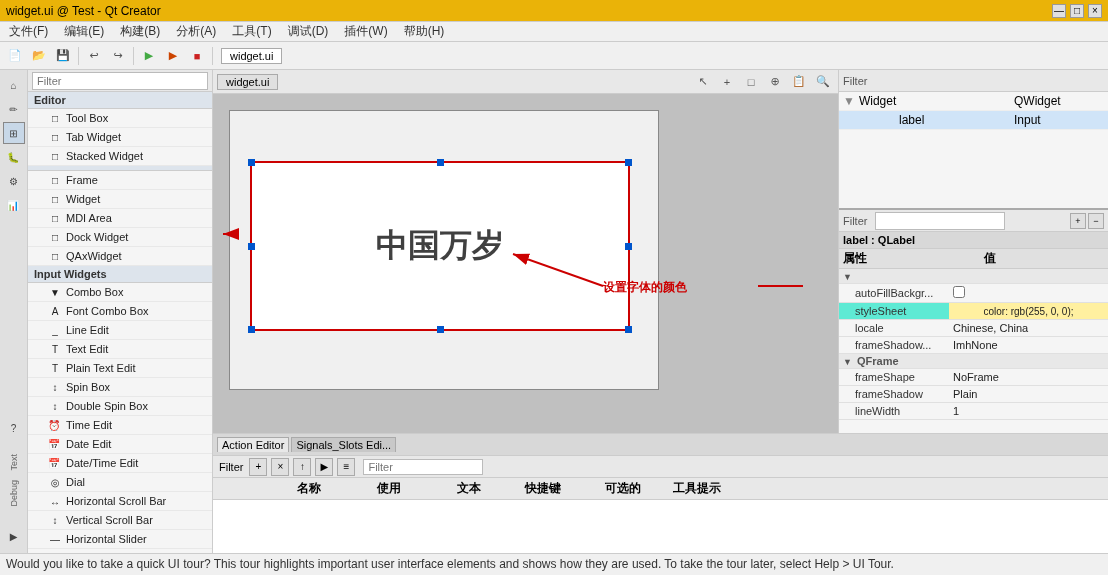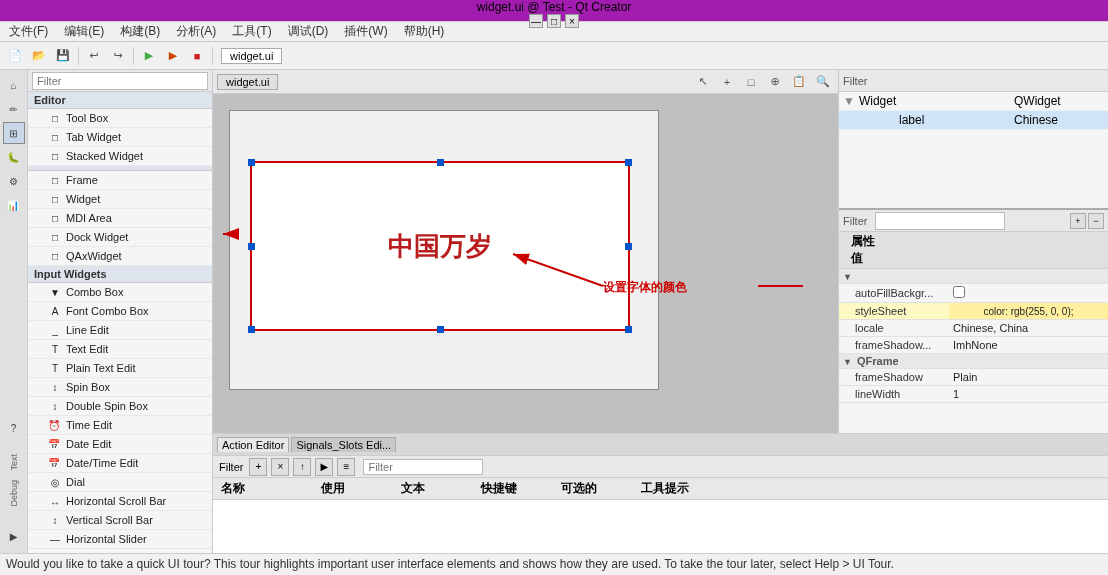--- a/index.html
+++ b/index.html
@@ -1,27 +1,26 @@
 <!DOCTYPE html>
 <html><head>
   <meta charset="utf-8">
   <style>
     * { box-sizing: border-box; margin: 0; padding: 0; font-family: 'Segoe UI', Arial, sans-serif; font-size: 12px; }
     body { width: 1108px; height: 575px; overflow: hidden; background: #f0f0f0; }
 
     
     .titlebar {
-      background: #a21caf;
+      background: #eab308;
       border-bottom: 1px solid #ccc;
       height: 22px;
       display: flex;
       align-items: center;
       padding: 0 6px;
       justify-content: space-between;
-      flex-direction: column;
     }
     .titlebar-controls { display: flex; gap: 4px; }
     .titlebar-btn { width: 14px; height: 14px; border: 1px solid #999; background: #e0e0e0; cursor: pointer; font-size: 10px; display: flex; align-items: center; justify-content: center; }
 
     
     .menubar {
       background: #f0f0f0;
       height: 20px;
       display: flex;
       align-items: center;
@@ -183,21 +182,21 @@
 
     
     .prop-table { width: 100%; border-collapse: collapse; }
     .prop-table td {
       padding: 2px 4px;
       border-bottom: 1px solid #e0e0e0;
       font-size: 11px;
     }
     .prop-table .prop-name { color: #333; width: 110px; }
     .prop-table .prop-value { color: #222; }
-    .prop-highlighted { background: #fef9c3; margin-left: 36px; }
+    .prop-highlighted { background: #5eead4; margin-left: 36px; }
     .prop-section-header td {
       background: #e8e8e8;
       font-weight: bold;
       color: #555;
       padding: 1px 4px;
     }
 
     
     .left-icons {
       width: 28px;
@@ -357,21 +356,21 @@
           <div class="toolbar-btn">⊕</div>
           <div class="toolbar-btn">📋</div>
           <div class="toolbar-btn">🔍</div>
         </div>
 
         <div style="flex:1;background:#c0c0c0;position:relative;overflow:hidden;">
 
           <div style="position:absolute;top:16px;left:16px;width:430px;height:280px;background:#f0f0f0;border:1px solid #888;">
 
             <div style="position:absolute;top:50px;left:20px;width:380px;height:170px;border:2px solid #cc0000;background:white;display:flex;align-items:center;justify-content:center;">
-              <span style="font-size:26px;color:#b91c1c;font-weight:bold;font-family:'SimSun',serif;">中国万岁</span>
+              <span style="font-size:32px;color:#404040;font-weight:bold;font-family:'SimSun',serif;">中国万岁</span>
 
               <div style="position:absolute;top:-4px;left:-4px;width:7px;height:7px;background:#0055cc;"></div>
               <div style="position:absolute;top:-4px;left:calc(50% - 3px);width:7px;height:7px;background:#0055cc;"></div>
               <div style="position:absolute;top:-4px;right:-4px;width:7px;height:7px;background:#0055cc;"></div>
               <div style="position:absolute;top:calc(50% - 3px);left:-4px;width:7px;height:7px;background:#0055cc;"></div>
               <div style="position:absolute;top:calc(50% - 3px);right:-4px;width:7px;height:7px;background:#0055cc;"></div>
               <div style="position:absolute;bottom:-4px;left:-4px;width:7px;height:7px;background:#0055cc;"></div>
               <div style="position:absolute;bottom:-4px;left:calc(50% - 3px);width:7px;height:7px;background:#0055cc;"></div>
               <div style="position:absolute;bottom:-4px;right:-4px;width:7px;height:7px;background:#0055cc;"></div>
             </div>
@@ -403,34 +402,35 @@
           <div class="right-filter">
             <span class="filter-label">Filter</span>
           </div>
           <div style="display:flex;padding:2px 4px;align-items:center;border-bottom:1px solid #eee;font-size:11px;">
             <span style="color:#888;margin-right:4px;">▼</span>
             <span style="flex:1;">Widget</span>
             <span style="width:90px;">QWidget</span>
           </div>
           <div style="display:flex;padding:2px 4px 2px 20px;align-items:center;background:#d0e4f8;border-bottom:1px solid #eee;font-size:11px;">
             <span style="flex:1;padding-left:40px;">label</span>
-            <span style="width:90px;">Chinese</span>
+            <span style="width:90px;">Input</span>
           </div>
         </div>
 
         <div class="right-panel-lower">
           <div class="right-filter-lower">
             <span class="filter-label">Filter</span>
             <input class="filter-input" type="text" style="width: 130px;">
             <div style="margin-left:auto;display:flex;gap:2px;">
               <div style="width:16px;height:16px;background:#e0e0e0;border:1px solid #aaa;display:flex;align-items:center;justify-content:center;font-size:9px;cursor:pointer;">+</div>
               <div style="width:16px;height:16px;background:#e0e0e0;border:1px solid #aaa;display:flex;align-items:center;justify-content:center;font-size:9px;cursor:pointer;">−</div>
             </div>
           </div>
-          <div style="display:flex;padding:1px 12px;background:#e0e0e0;border-bottom:1px solid #ccc;font-size:11px;font-weight:bold;flex-direction:column;">
+          <div style="padding:2px 4px;background:#d8d8d8;border-bottom:1px solid #ccc;font-size:11px;font-weight:bold;">label : QLabel</div>
+          <div style="display:flex;padding:1px 4px;background:#e0e0e0;border-bottom:1px solid #ccc;font-size:11px;font-weight:bold;">
             <span style="flex:1;">属性</span>
             <span style="width:120px;">值</span>
           </div>
 
           <table class="prop-table">
             <tbody>
                 <tr class="prop-section-header">
               <td colspan="2"><span class="collapse-arrow">▼</span></td>
             </tr>
             <tr>
@@ -446,20 +446,24 @@
             <tr>
               <td class="prop-name indent1">locale</td>
               <td class="prop-value">Chinese, China</td>
             </tr>
             <tr>
               <td class="prop-name indent1">frameShadow...</td>
               <td class="prop-value">ImhNone</td>
             </tr>
             <tr class="prop-section-header">
               <td colspan="2"><span class="collapse-arrow">▼</span> QFrame</td>
+            </tr>
+            <tr>
+              <td class="prop-name indent1">frameShape</td>
+              <td class="prop-value">NoFrame</td>
             </tr>
             <tr>
               <td class="prop-name indent1">frameShadow</td>
               <td class="prop-value">Plain</td>
             </tr>
             <tr>
               <td class="prop-name indent1">lineWidth</td>
               <td class="prop-value">1</td>
             </tr>
 
@@ -478,21 +482,21 @@
         <span style="font-size:11px;margin-right:6px;">Filter</span>
         <div style="display:flex;gap:4px;margin-right:8px;">
           <div style="width:18px;height:18px;background:#e0e0e0;border:1px solid #aaa;display:flex;align-items:center;justify-content:center;font-size:10px;cursor:pointer;">+</div>
           <div style="width:18px;height:18px;background:#e0e0e0;border:1px solid #aaa;display:flex;align-items:center;justify-content:center;font-size:10px;cursor:pointer;">×</div>
           <div style="width:18px;height:18px;background:#e0e0e0;border:1px solid #aaa;display:flex;align-items:center;justify-content:center;font-size:10px;cursor:pointer;">↑</div>
           <div style="width:18px;height:18px;background:#e0e0e0;border:1px solid #aaa;display:flex;align-items:center;justify-content:center;font-size:10px;cursor:pointer;">▶</div>
           <div style="width:18px;height:18px;background:#e0e0e0;border:1px solid #aaa;display:flex;align-items:center;justify-content:center;font-size:10px;cursor:pointer;">≡</div>
         </div>
         <input class="filter-input-sm" type="text" placeholder="Filter" style="">
       </div>
-      <div style="display:flex;padding:2px 8px;border-bottom:1px solid #ccc;font-size:11px;font-weight:bold;background:#e8e8e8;">
+      <div style="display:flex;padding:2px 8px;border-bottom:1px solid #ccc;font-size:11px;font-weight:bold;background:#e8e8e8;text-align:right;">
         <span style="width:100px;">名称</span>
         <span style="width:80px;">使用</span>
         <span style="width:80px;">文本</span>
         <span style="width:80px;">快捷键</span>
         <span style="width:80px;">可选的</span>
         <span style="width:80px;">工具提示</span>
       </div>
       <div style="flex:1;background:white;"></div>
     </div>
   </div>

